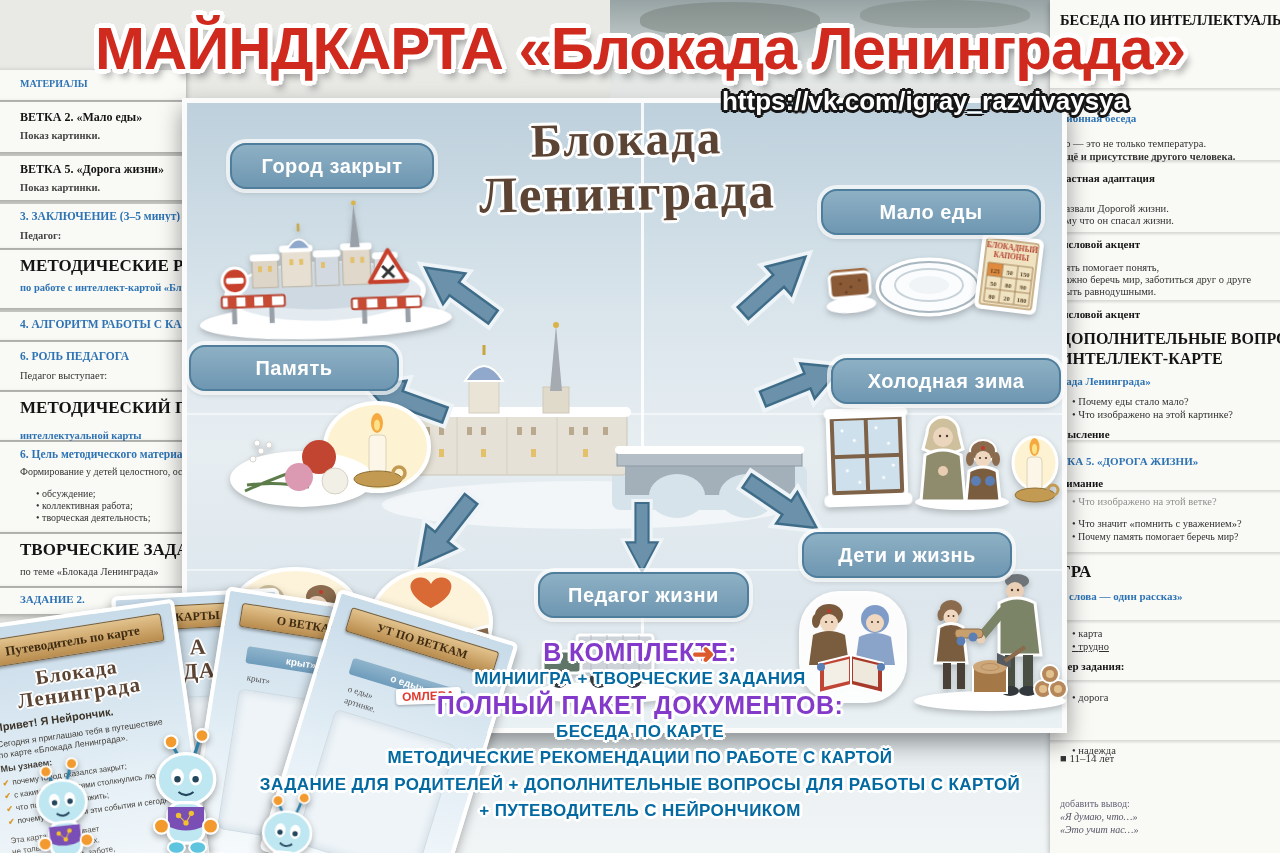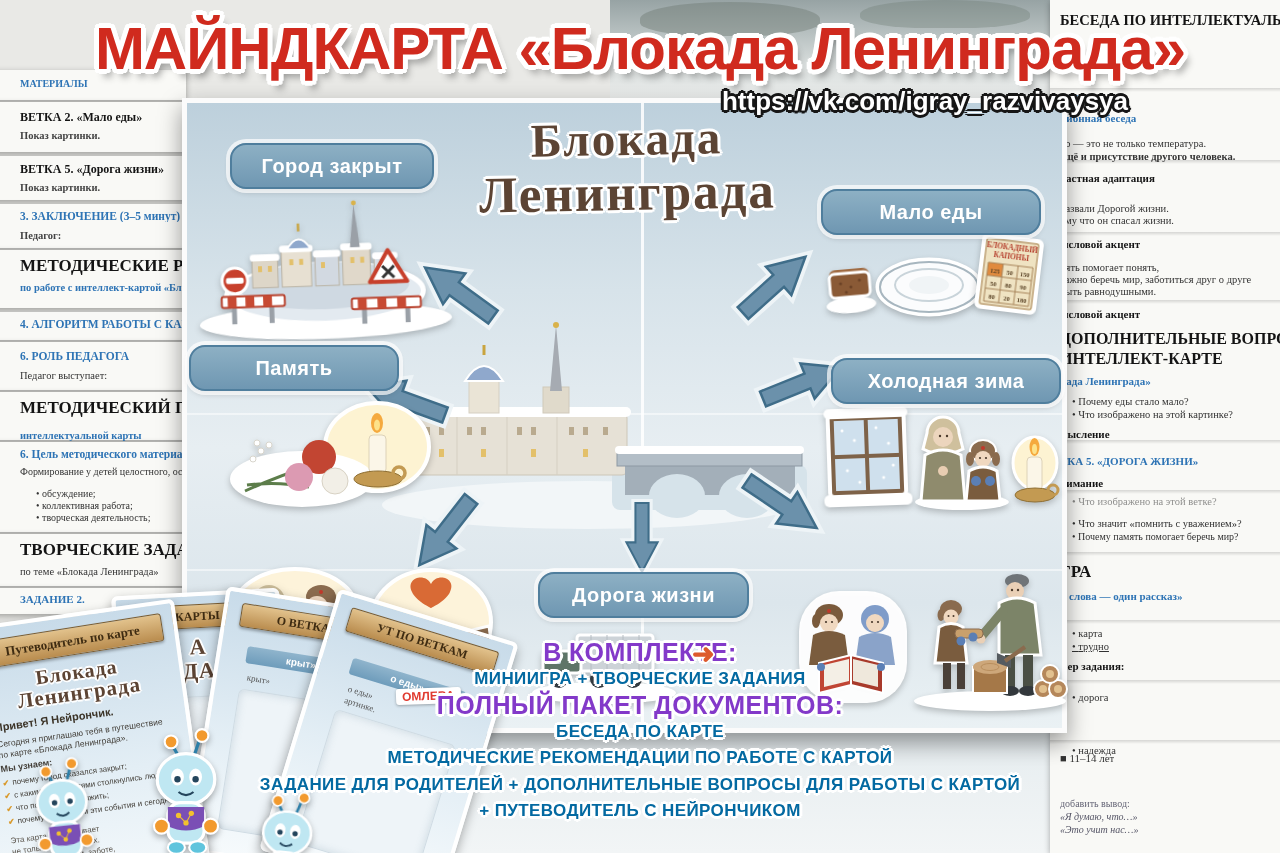--- a/index.html
+++ b/index.html
@@ -505,21 +505,22 @@
       <circle cx="70" cy="58" r="9" fill="#333a40"></circle>
         <circle cx="70" cy="58" r="4" fill="#79838b"></circle>
       <circle cx="104" cy="58" r="9" fill="#333a40"></circle>
         <circle cx="104" cy="58" r="4" fill="#79838b"></circle>
     </svg>
 
     <div class="bubble" style="left:43px;top:40px;width:200px;height:42px;">Город закрыт</div>
     <div class="bubble" style="left:634px;top:86px;width:216px;height:42px;">Мало еды</div>
     <div class="bubble" style="left:2px;top:242px;width:206px;height:42px;">Память</div>
     <div class="bubble" style="left:644px;top:255px;width:226px;height:42px;">Холодная зима</div>
-    <div class="bubble" style="left:351px;top:469px;width:207px;height:42px;">Дорога жизни</div>
+    <div class="bubble" style="left:615px;top:429px;width:206px;height:42px;">Дети и жизнь</div>
+    <div class="bubble" style="left:351px;top:469px;width:207px;height:42px;">Педагог жизни</div>
   </div>
 
   <div class="card" style="left:118px;top:592px;width:160px;height:255px;transform:rotate(-3deg);z-index:16;">
     <div class="wood" style="left:24px;top:8px;width:112px;height:22px;font-size:12px;line-height:22px;">КАРТЫ</div>
     <div class="gc-t ring-w2" style="top:38px;font-size:22px;">А</div>
     <div class="gc-t ring-w2" style="top:62px;font-size:22px;">ДА</div>
     <div class="parch" style="left:24px;top:100px;width:112px;height:135px;"></div>
   </div>
   <div class="card" style="left:205px;top:598px;width:165px;height:260px;transform:rotate(9deg);z-index:17;">
     <div class="wood" style="left:14px;top:10px;width:136px;height:22px;font-size:12px;line-height:22px;">О ВЕТКАМ</div>

